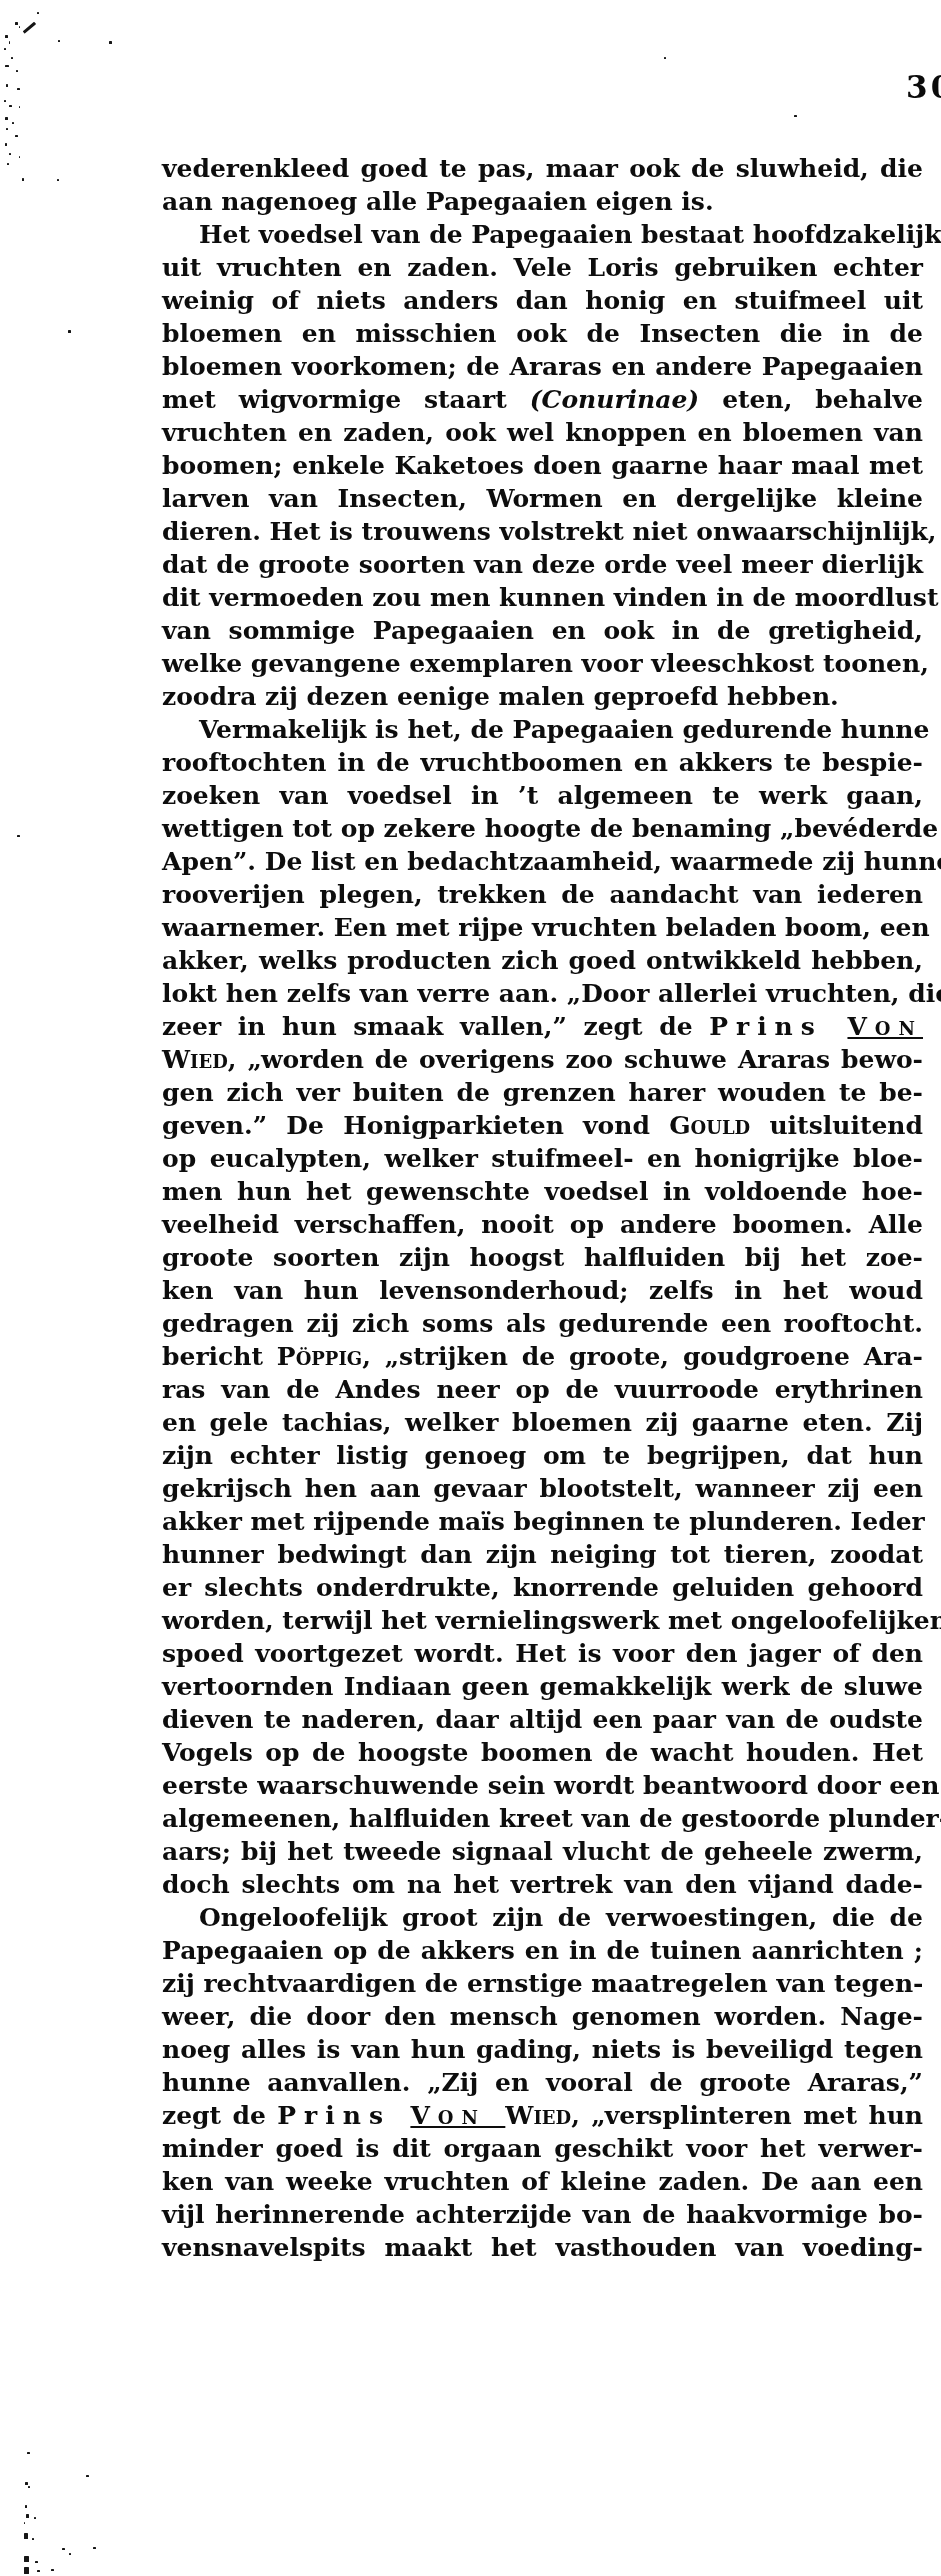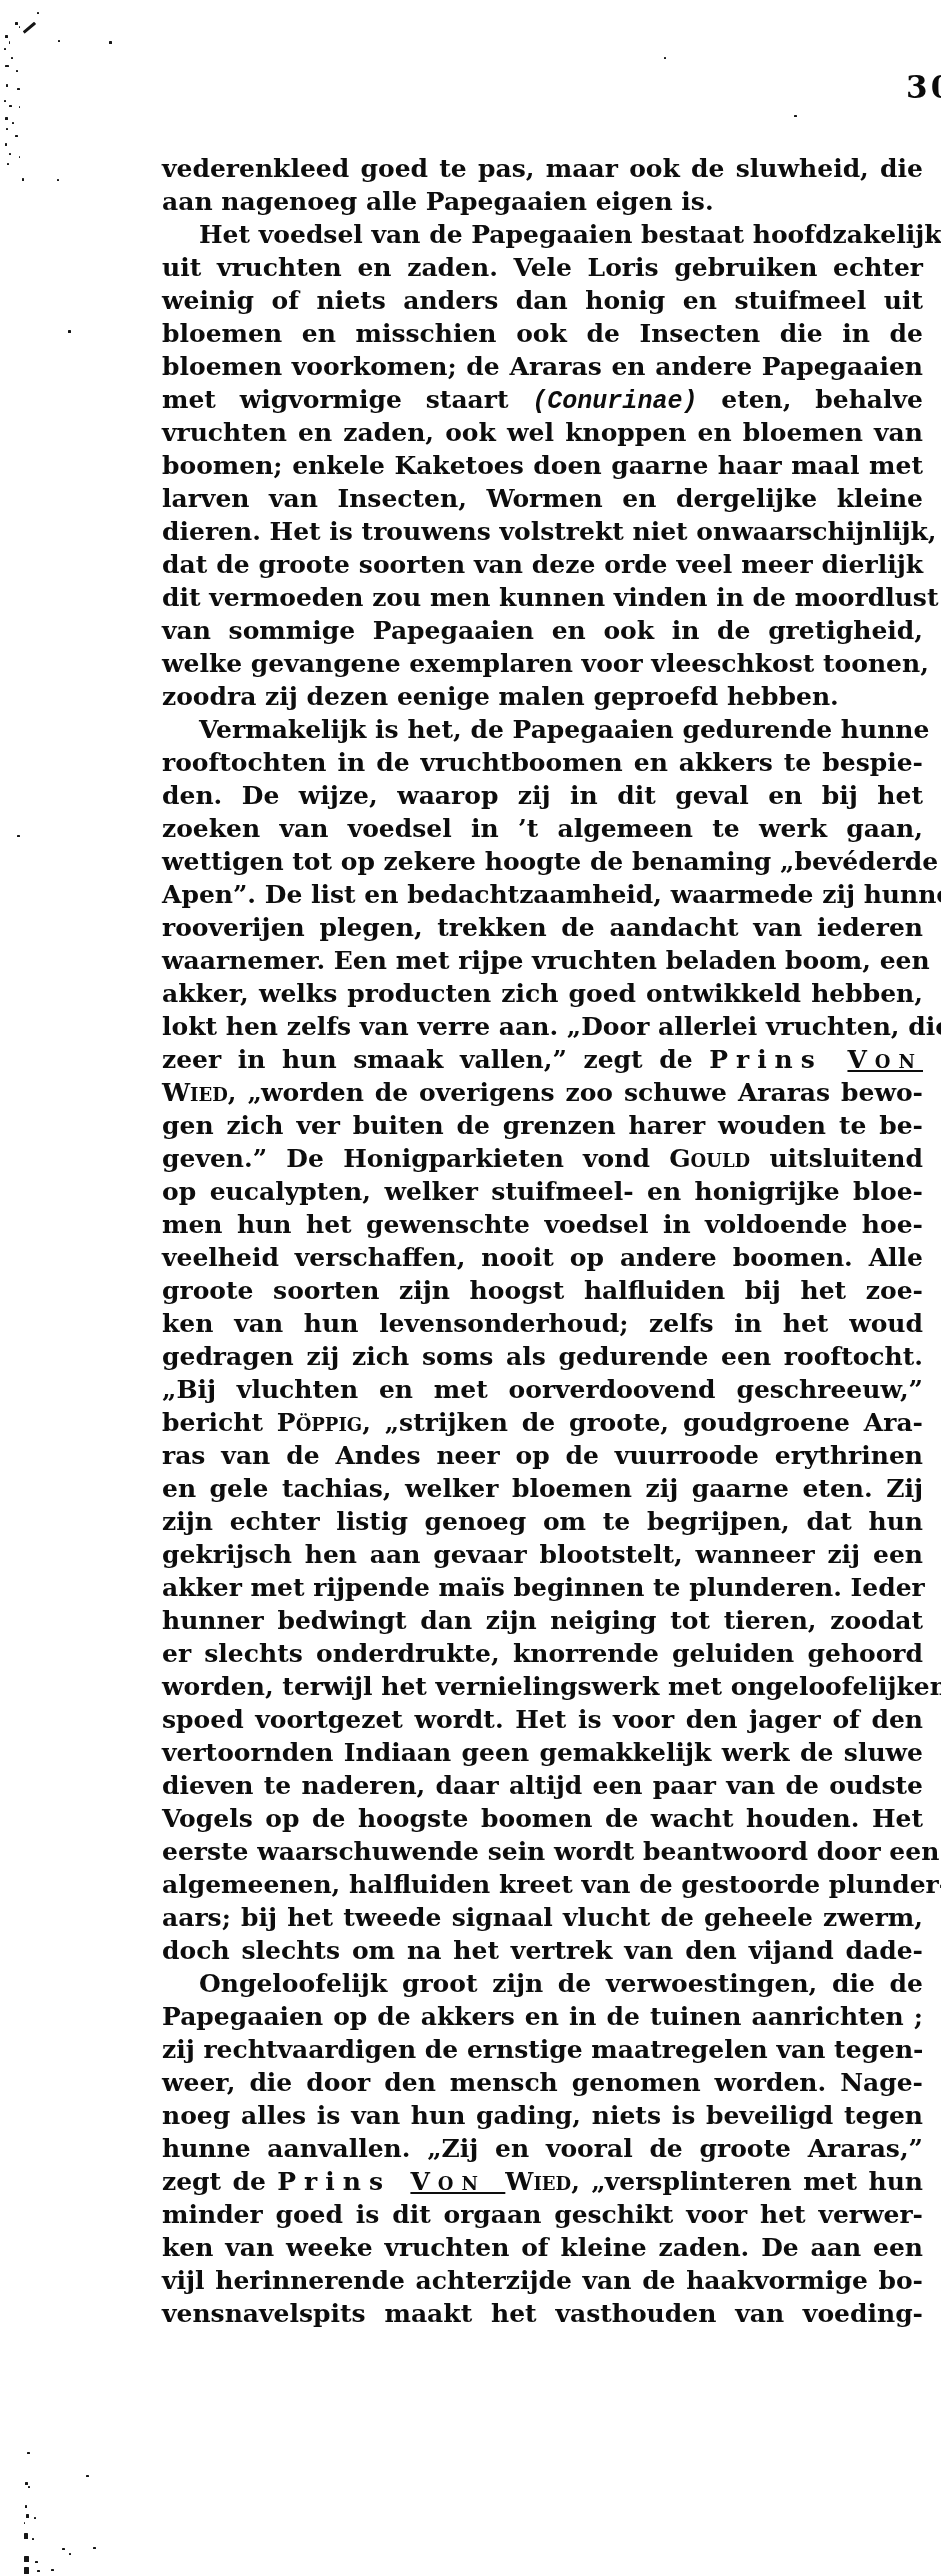--- a/index.html
+++ b/index.html
@@ -31,21 +31,21 @@
     color: #0d0d0d;
   }
   .line {
     text-align: justify;
     text-align-last: justify;
     height: 33px;
     white-space: nowrap;
   }
   .line.para-end { text-align-last: left; }
   .line.indent { text-indent: 37px; }
-  .line span.italic { font-style: italic; font-family: Liberation Mono, monospace; }
+  .line span.italic { font-style: italic; }
   .line span.sc { font-variant: small-caps; }
   .line span.spaced { letter-spacing: 0.32em; }
   .line span.spaced-sc { letter-spacing: 0.32em; font-variant: small-caps; text-decoration: underline; }
   .scan-artifacts { position: absolute; inset: 0; pointer-events: none; }
   .speck { position: absolute; background: #161616; border-radius: 0.6px; }
 </style>
 </head>
 <body>
 
 <div class="page">
@@ -65,39 +65,37 @@
       <div class="line"><span>boomen; enkele Kaketoes doen gaarne haar maal met</span></div>
       <div class="line"><span>larven van Insecten, Wormen en dergelijke kleine</span></div>
       <div class="line"><span>dieren. Het is trouwens volstrekt niet onwaarschijnlijk,</span></div>
       <div class="line"><span>dat de groote soorten van deze orde veel meer dierlijk</span></div>
       <div class="line"><span>dit vermoeden zou men kunnen vinden in de moordlust</span></div>
       <div class="line"><span>van sommige Papegaaien en ook in de gretigheid,</span></div>
       <div class="line"><span>welke gevangene exemplaren voor vleeschkost toonen,</span></div>
       <div class="line para-end"><span>zoodra zij dezen eenige malen geproefd hebben.</span></div>
       <div class="line indent"><span>Vermakelijk is het, de Papegaaien gedurende hunne</span></div>
       <div class="line"><span>rooftochten in de vruchtboomen en akkers te bespie-</span></div>
-      <div class="line"><span>den. De wijze, waarop zij in dit geval en bij het</span></div>
       <div class="line"><span>zoeken van voedsel in ’t algemeen te werk gaan,</span></div>
       <div class="line"><span>wettigen tot op zekere hoogte de benaming „bevéderde</span></div>
       <div class="line"><span>Apen”. De list en bedachtzaamheid, waarmede zij hunne</span></div>
       <div class="line"><span>rooverijen plegen, trekken de aandacht van iederen</span></div>
       <div class="line"><span>waarnemer. Een met rijpe vruchten beladen boom, een</span></div>
       <div class="line"><span>akker, welks producten zich goed ontwikkeld hebben,</span></div>
       <div class="line"><span>lokt hen zelfs van verre aan. „Door allerlei vruchten, die</span></div>
       <div class="line"><span>zeer in hun smaak vallen,” zegt de </span><span class="spaced">Prins </span><span class="spaced-sc">Von</span></div>
       <div class="line"><span class="sc">Wied</span><span>, „worden de overigens zoo schuwe Araras bewo-</span></div>
       <div class="line"><span>gen zich ver buiten de grenzen harer wouden te be-</span></div>
       <div class="line"><span>geven.” De Honigparkieten vond </span><span class="sc">Gould</span><span> uitsluitend</span></div>
       <div class="line"><span>op eucalypten, welker stuifmeel- en honigrijke bloe-</span></div>
       <div class="line"><span>men hun het gewenschte voedsel in voldoende hoe-</span></div>
       <div class="line"><span>veelheid verschaffen, nooit op andere boomen. Alle</span></div>
       <div class="line"><span>groote soorten zijn hoogst halfluiden bij het zoe-</span></div>
       <div class="line"><span>ken van hun levensonderhoud; zelfs in het woud</span></div>
       <div class="line"><span>gedragen zij zich soms als gedurende een rooftocht.</span></div>
-      <div class="line"><span>„Bij vluchten en met oorverdoovend geschreeuw,”</span></div>
       <div class="line"><span>bericht </span><span class="sc">Pöppig</span><span>, „strijken de groote, goudgroene Ara-</span></div>
       <div class="line"><span>ras van de Andes neer op de vuurroode erythrinen</span></div>
       <div class="line"><span>en gele tachias, welker bloemen zij gaarne eten. Zij</span></div>
       <div class="line"><span>zijn echter listig genoeg om te begrijpen, dat hun</span></div>
       <div class="line"><span>gekrijsch hen aan gevaar blootstelt, wanneer zij een</span></div>
       <div class="line"><span>akker met rijpende maïs beginnen te plunderen. Ieder</span></div>
       <div class="line"><span>hunner bedwingt dan zijn neiging tot tieren, zoodat</span></div>
       <div class="line"><span>er slechts onderdrukte, knorrende geluiden gehoord</span></div>
       <div class="line"><span>worden, terwijl het vernielingswerk met ongeloofelijken</span></div>
       <div class="line"><span>spoed voortgezet wordt. Het is voor den jager of den</span></div>

